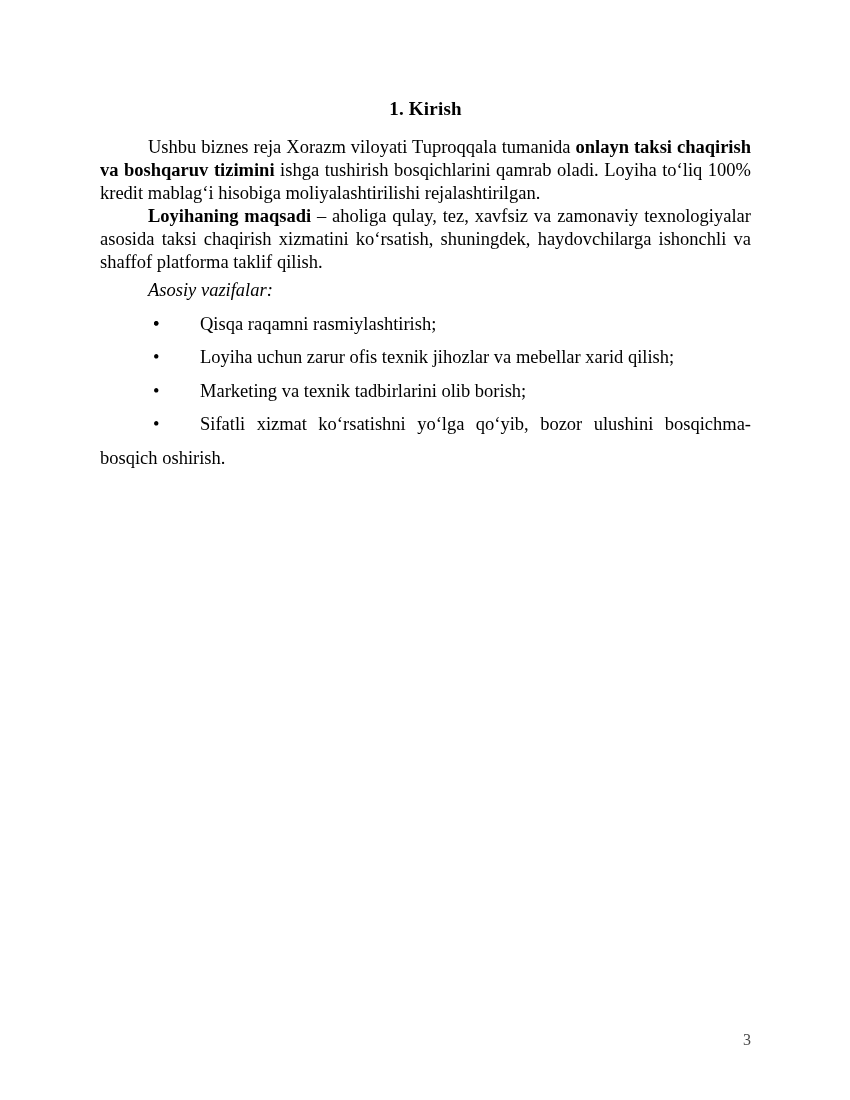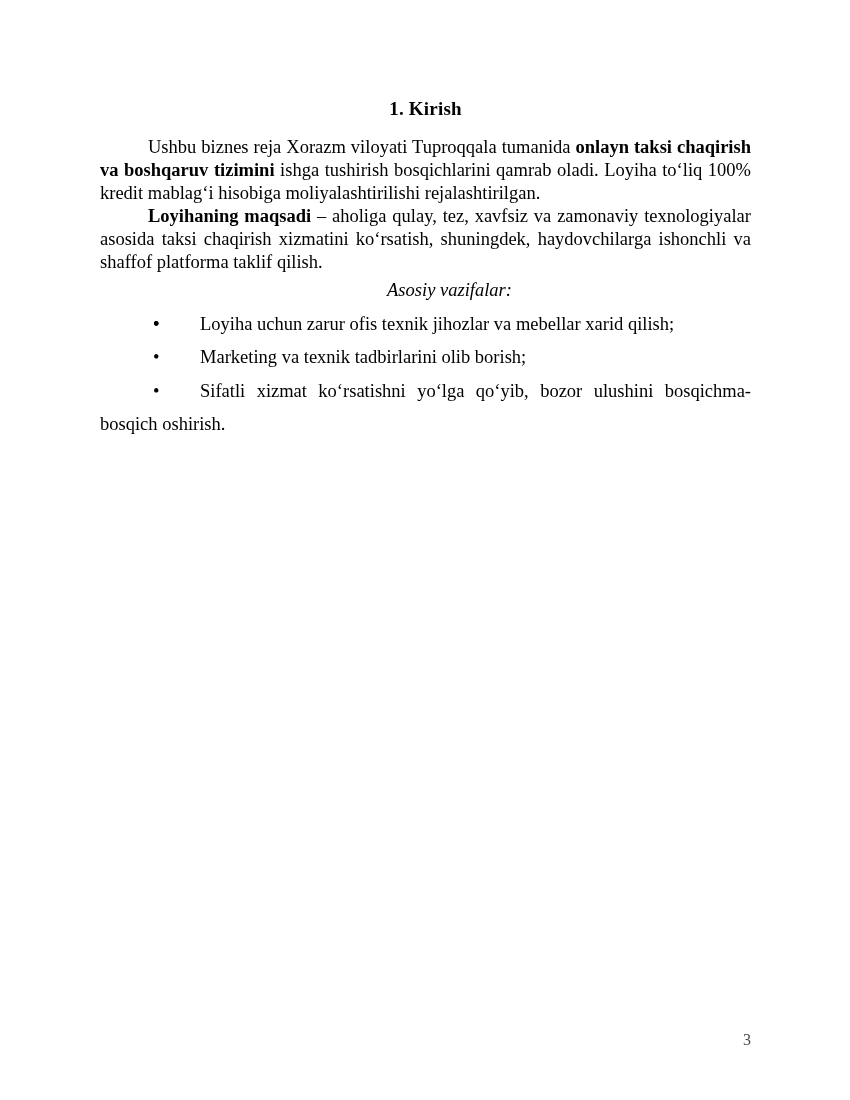--- a/index.html
+++ b/index.html
@@ -56,21 +56,21 @@
   .para strong {
     font-weight: bold;
   }
 
   .para-italic {
     font-size: 18.5px;
     line-height: 33.5px;
     font-style: italic;
     margin: 0;
     text-indent: 48px;
-    text-align: center;
+    text-align: left;
   }
 
   .bullet-list {
     list-style: none;
     margin: 0;
     padding: 0;
   }
 
   .bullet-item {
     position: relative;
@@ -122,20 +122,21 @@
     </p>
 
     <p class="para-italic">Asosiy vazifalar:</p>
 
     <ul class="bullet-list">
       <li class="bullet-item">
         <span class="bullet-dot">•</span>
       </li>
       <li class="bullet-item">
         <span class="bullet-dot">•</span>
+        <span>Qisqa raqamni rasmiylashtirish;</span>
       </li>
       <li class="bullet-item">
         <span class="bullet-dot">•</span>
         <span>Loyiha uchun zarur ofis texnik jihozlar va mebellar xarid qilish;</span>
       </li>
       <li class="bullet-item">
         <span class="bullet-dot">•</span>
         <span>Marketing va texnik tadbirlarini olib borish;</span>
       </li>
       <li class="bullet-item">

